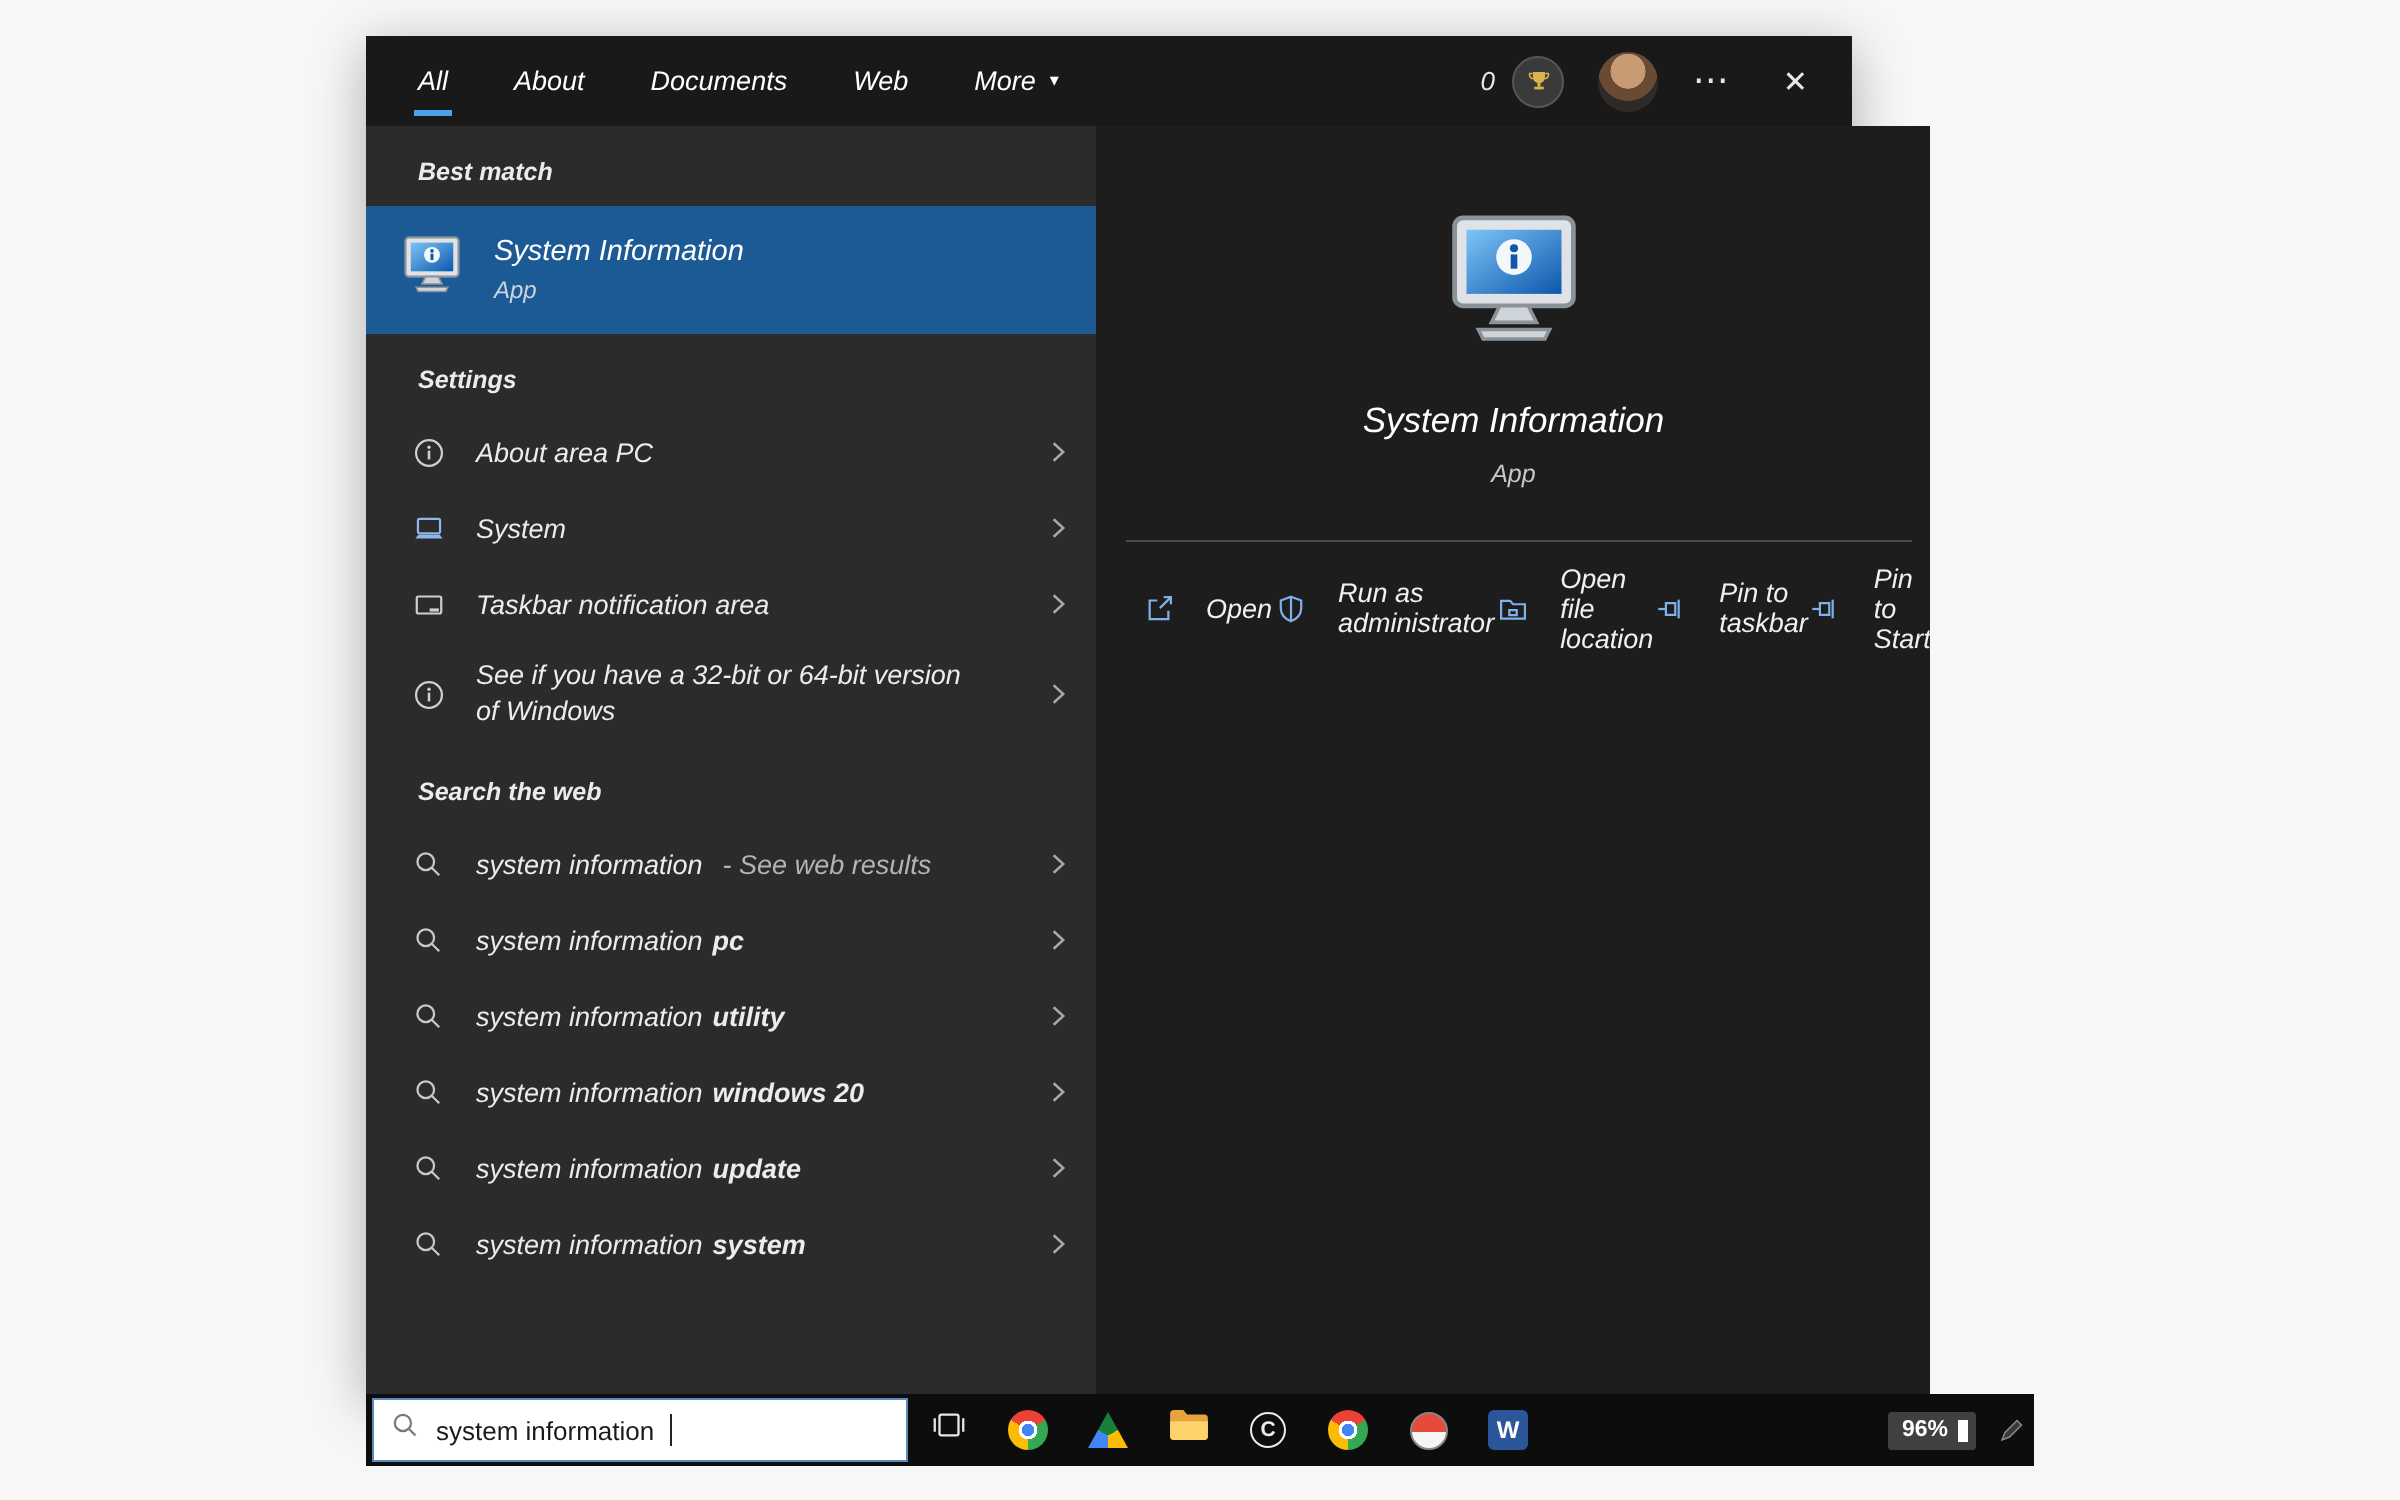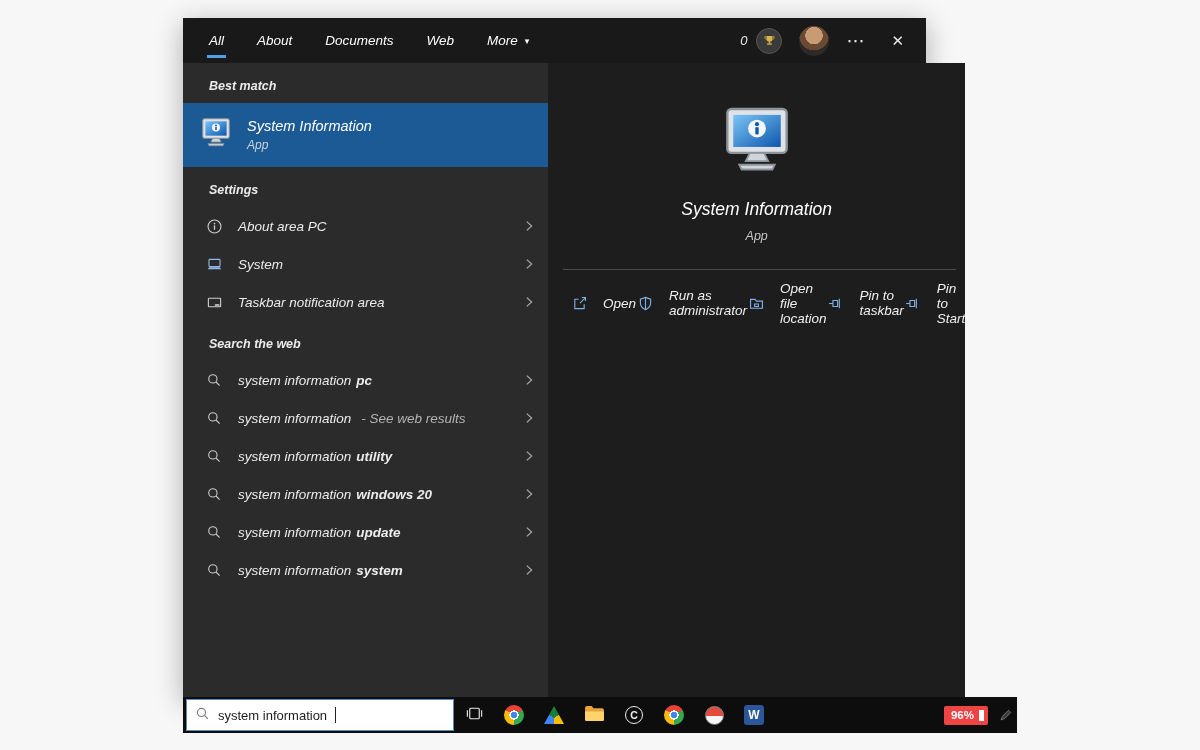--- a/index.html
+++ b/index.html
@@ -68,21 +68,21 @@
       radial-gradient(circle at 50% 50%, #4285f4 0 22%, #ffffff 22% 33%, rgba(0,0,0,0) 33%),
       conic-gradient(from -60deg, #ea4335 0 120deg, #34a853 0 240deg, #fbbc05 0 360deg); }
   .drive-tri { width:20px; height:18px; clip-path:polygon(50% 0, 0 100%, 100% 100%);
     background:conic-gradient(from 180deg at 50% 66%, #4285f4 0 120deg, #188038 120deg 240deg, #fbbc04 240deg 360deg); }
   .c-circle { width:18px; height:18px; border:1.6px solid #ececec; border-radius:50%;
     display:flex; align-items:center; justify-content:center; color:#ececec; font-size:10.5px; font-weight:700; }
   .red-ball { width:19px; height:19px; border-radius:50%; border:1px solid #888;
     background:linear-gradient(#e64a3c 0 52%, #f5f5f5 52%); }
   .word-tile { width:20px; height:20px; border-radius:3px; background:#2b579a; color:#ffffff;
     font-size:12px; font-weight:700; display:flex; align-items:center; justify-content:center; }
-  .battery { margin-left:auto; margin-right:10px; background:#ef4444; color:#ffffff; font-size:11.5px;
+  .battery { margin-left:auto; margin-right:10px; background:#404040; color:#ffffff; font-size:11.5px;
     font-weight:700; height:19px; display:flex; align-items:center; padding:0 4px 0 7px; gap:5px; border-radius:2px; }
   .battery-tip { width:5px; height:11px; background:#ffffff; }
   .pen-ico { margin-right:4px; display:flex; align-items:center; }
 </style>
 </head>
 <body>
 
 <svg width="0" height="0" style="position:absolute">
   <defs>
     <linearGradient id="scrGrad" x1="0" y1="0" x2="1" y2="1">
@@ -196,46 +196,61 @@
               </svg>
             </span>
           <span class="rlabel">Taskbar notification area</span>
           <span class="chev">
               <svg viewBox="0 0 16 16" width="14" height="14">
                 <path d="M5.5 3 L11 8 L5.5 13" fill="none" stroke="#a8a8a8" stroke-width="1.4"></path>
               </svg>
             </span>
         </div>
 
+        <div class="row two">
+          <span class="ric">
+              <svg viewBox="0 0 20 20" width="17" height="17">
+                <circle cx="10" cy="10" r="7.6" fill="none" stroke="#cfcfcf" stroke-width="1.3"></circle>
+                <circle cx="10" cy="6.6" r="1" fill="#cfcfcf"></circle>
+                <rect x="9.25" y="8.6" width="1.5" height="5.2" fill="#cfcfcf"></rect>
+              </svg>
+            </span>
+          <span class="rlabel">See if you have a 32-bit or 64-bit version of Windows</span>
+          <span class="chev">
+              <svg viewBox="0 0 16 16" width="14" height="14">
+                <path d="M5.5 3 L11 8 L5.5 13" fill="none" stroke="#a8a8a8" stroke-width="1.4"></path>
+              </svg>
+            </span>
+        </div>
 
         <div class="sechdr">Search the web</div>
 
         <div class="row">
           <span class="ric">
               <svg viewBox="0 0 20 20" width="16" height="16">
                 <circle cx="8.6" cy="8.6" r="5.2" fill="none" stroke="#c9c9c9" stroke-width="1.4"></circle>
                 <line x1="12.5" y1="12.5" x2="17" y2="17" stroke="#c9c9c9" stroke-width="1.4"></line>
               </svg>
             </span>
+          <span class="rlabel"><span>system information</span><span class="sfx-b"></span><span class="sfx-m">- See web results</span></span>
+          <span class="chev">
+              <svg viewBox="0 0 16 16" width="14" height="14">
+                <path d="M5.5 3 L11 8 L5.5 13" fill="none" stroke="#a8a8a8" stroke-width="1.4"></path>
+              </svg>
+            </span>
+        </div>
+
+        <div class="row">
+          <span class="ric">
+              <svg viewBox="0 0 20 20" width="16" height="16">
+                <circle cx="8.6" cy="8.6" r="5.2" fill="none" stroke="#c9c9c9" stroke-width="1.4"></circle>
+                <line x1="12.5" y1="12.5" x2="17" y2="17" stroke="#c9c9c9" stroke-width="1.4"></line>
+              </svg>
+            </span>
           <span class="rlabel"><span>system information</span><span class="sfx-b">pc</span><span class="sfx-m"></span></span>
-          <span class="chev">
-              <svg viewBox="0 0 16 16" width="14" height="14">
-                <path d="M5.5 3 L11 8 L5.5 13" fill="none" stroke="#a8a8a8" stroke-width="1.4"></path>
-              </svg>
-            </span>
-        </div>
-
-        <div class="row">
-          <span class="ric">
-              <svg viewBox="0 0 20 20" width="16" height="16">
-                <circle cx="8.6" cy="8.6" r="5.2" fill="none" stroke="#c9c9c9" stroke-width="1.4"></circle>
-                <line x1="12.5" y1="12.5" x2="17" y2="17" stroke="#c9c9c9" stroke-width="1.4"></line>
-              </svg>
-            </span>
-          <span class="rlabel"><span>system information</span><span class="sfx-b"></span><span class="sfx-m">- See web results</span></span>
           <span class="chev">
               <svg viewBox="0 0 16 16" width="14" height="14">
                 <path d="M5.5 3 L11 8 L5.5 13" fill="none" stroke="#a8a8a8" stroke-width="1.4"></path>
               </svg>
             </span>
         </div>
 
         <div class="row">
           <span class="ric">
               <svg viewBox="0 0 20 20" width="16" height="16">

